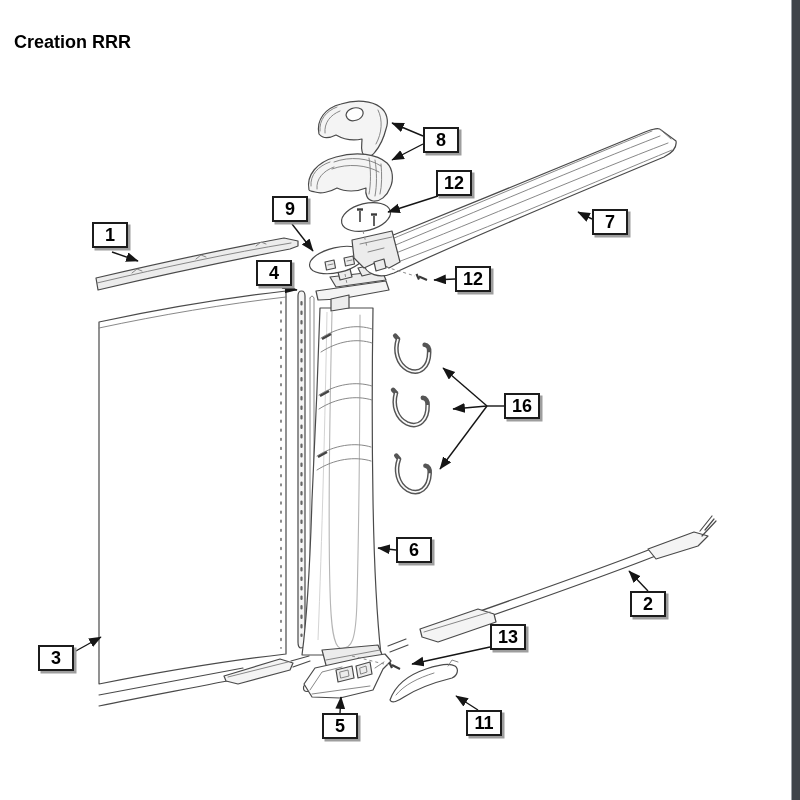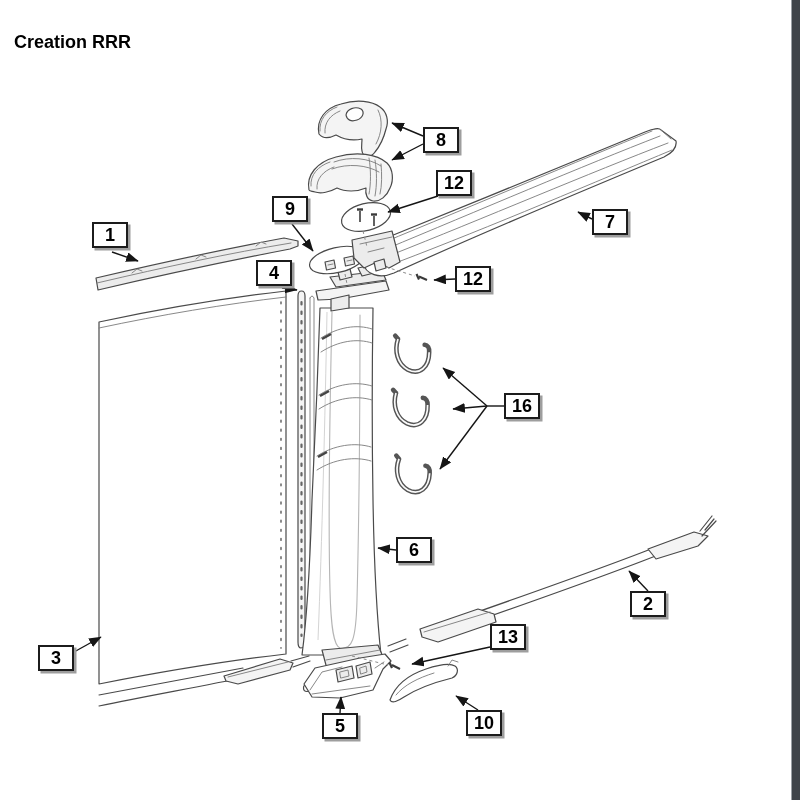--- a/index.html
+++ b/index.html
@@ -236,17 +236,17 @@
   <div class="callout" style="left:38px;top:645px;">
       <span>3</span>
     </div>
   <div class="callout" style="left:490px;top:624px;text-align:right;">
       <span>13</span>
     </div>
   <div class="callout" style="left:322px;top:713px;">
       <span>5</span>
     </div>
   <div class="callout" style="left:466px;top:710px;">
-      <span>10</span>
+      <span>11</span>
     </div>
 
   <div class="scrollbar"></div>
 </div>
 
 </body></html>

